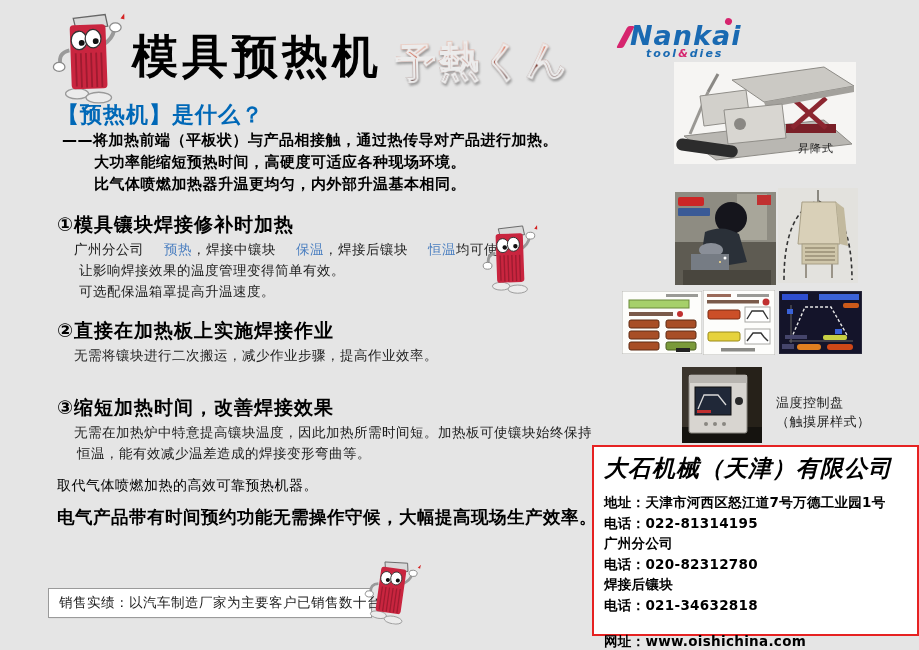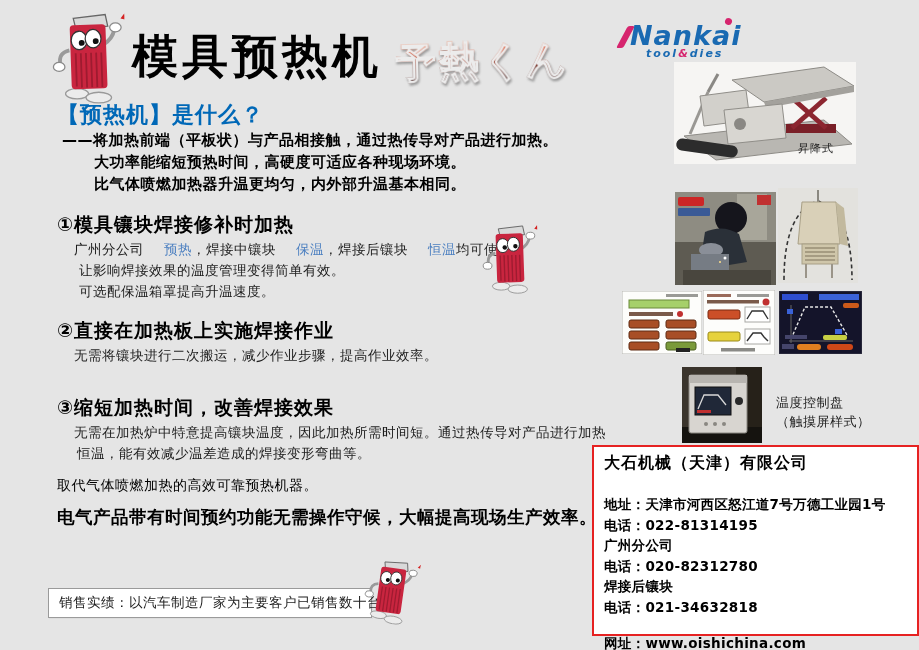--- a/index.html
+++ b/index.html
@@ -71,21 +71,21 @@
   .panel-label{
     font-family:"DejaVu Serif","Liberation Serif",serif;
     font-size:13px;color:#1c1c1c;letter-spacing:.5px;white-space:nowrap;line-height:19px;
   }
 
   
   .contact{
     width:313px;height:181px;border:2px solid #e62222;background:#fff;
     padding:6px 0 0 10px;box-sizing:content-box;
   }
-  .contact-company{font-size:16px;font-weight:800;color:#000;letter-spacing:1px;margin-bottom:20px;}
+  .contact-company{font-size:23px;font-weight:800;color:#000;letter-spacing:1px;margin-bottom:8px;font-style:italic;}
   .contact-line{font-size:13.5px;font-weight:700;color:#000;letter-spacing:.3px;line-height:20.5px;white-space:nowrap;}
   .contact-web{font-size:13.5px;font-weight:700;color:#000;margin-top:18px;letter-spacing:.3px;}
 </style>
 </head>
 <body>
 
 <div class="page">
 
   <svg width="0" height="0" style="position:absolute">
     <defs>
@@ -165,21 +165,21 @@
   <div class="abs" style="left:478px;top:224px;width:60px;height:70px">
     <svg width="60" height="70" viewBox="0 0 60 72">
         <use href="#mascot"></use>
       </svg>
   </div>
 
   <div class="abs feat-h" style="left:57px;top:318px">②直接在加热板上实施焊接作业</div>
   <div class="abs feat-line" style="left:74px;top:347px">无需将镶块进行二次搬运，减少作业步骤，提高作业效率。</div>
 
   <div class="abs feat-h" style="left:57px;top:395px">③缩短加热时间，改善焊接效果</div>
-  <div class="abs feat-line" style="left:74px;top:424px">无需在加热炉中特意提高镶块温度，因此加热所需时间短。通过热传导对产品进行加热</div>
+  <div class="abs feat-line" style="left:74px;top:424px">无需在加热炉中特意提高镶块温度，因此加热所需时间短。加热板可使镶块始终保持</div>
   <div class="abs feat-line" style="left:77px;top:445px">恒温，能有效减少温差造成的焊接变形弯曲等。</div>
 
   <div class="abs sum-line1" style="left:57px;top:477px">取代气体喷燃加热的高效可靠预热机器。</div>
   <div class="abs sum-line2" style="left:57px;top:505px">电气产品带有时间预约功能无需操作守候，大幅提高现场生产效率。</div>
 
   <div class="abs sales-box" style="left:48px;top:588px">
     <span class="sales-text">销售实绩：以汽车制造厂家为主要客户已销售数十台。</span>
   </div>
   <div class="abs" style="left:362px;top:558px;width:54px;height:66px;transform:rotate(10deg)">
     <svg width="54" height="66" viewBox="0 0 60 72">

